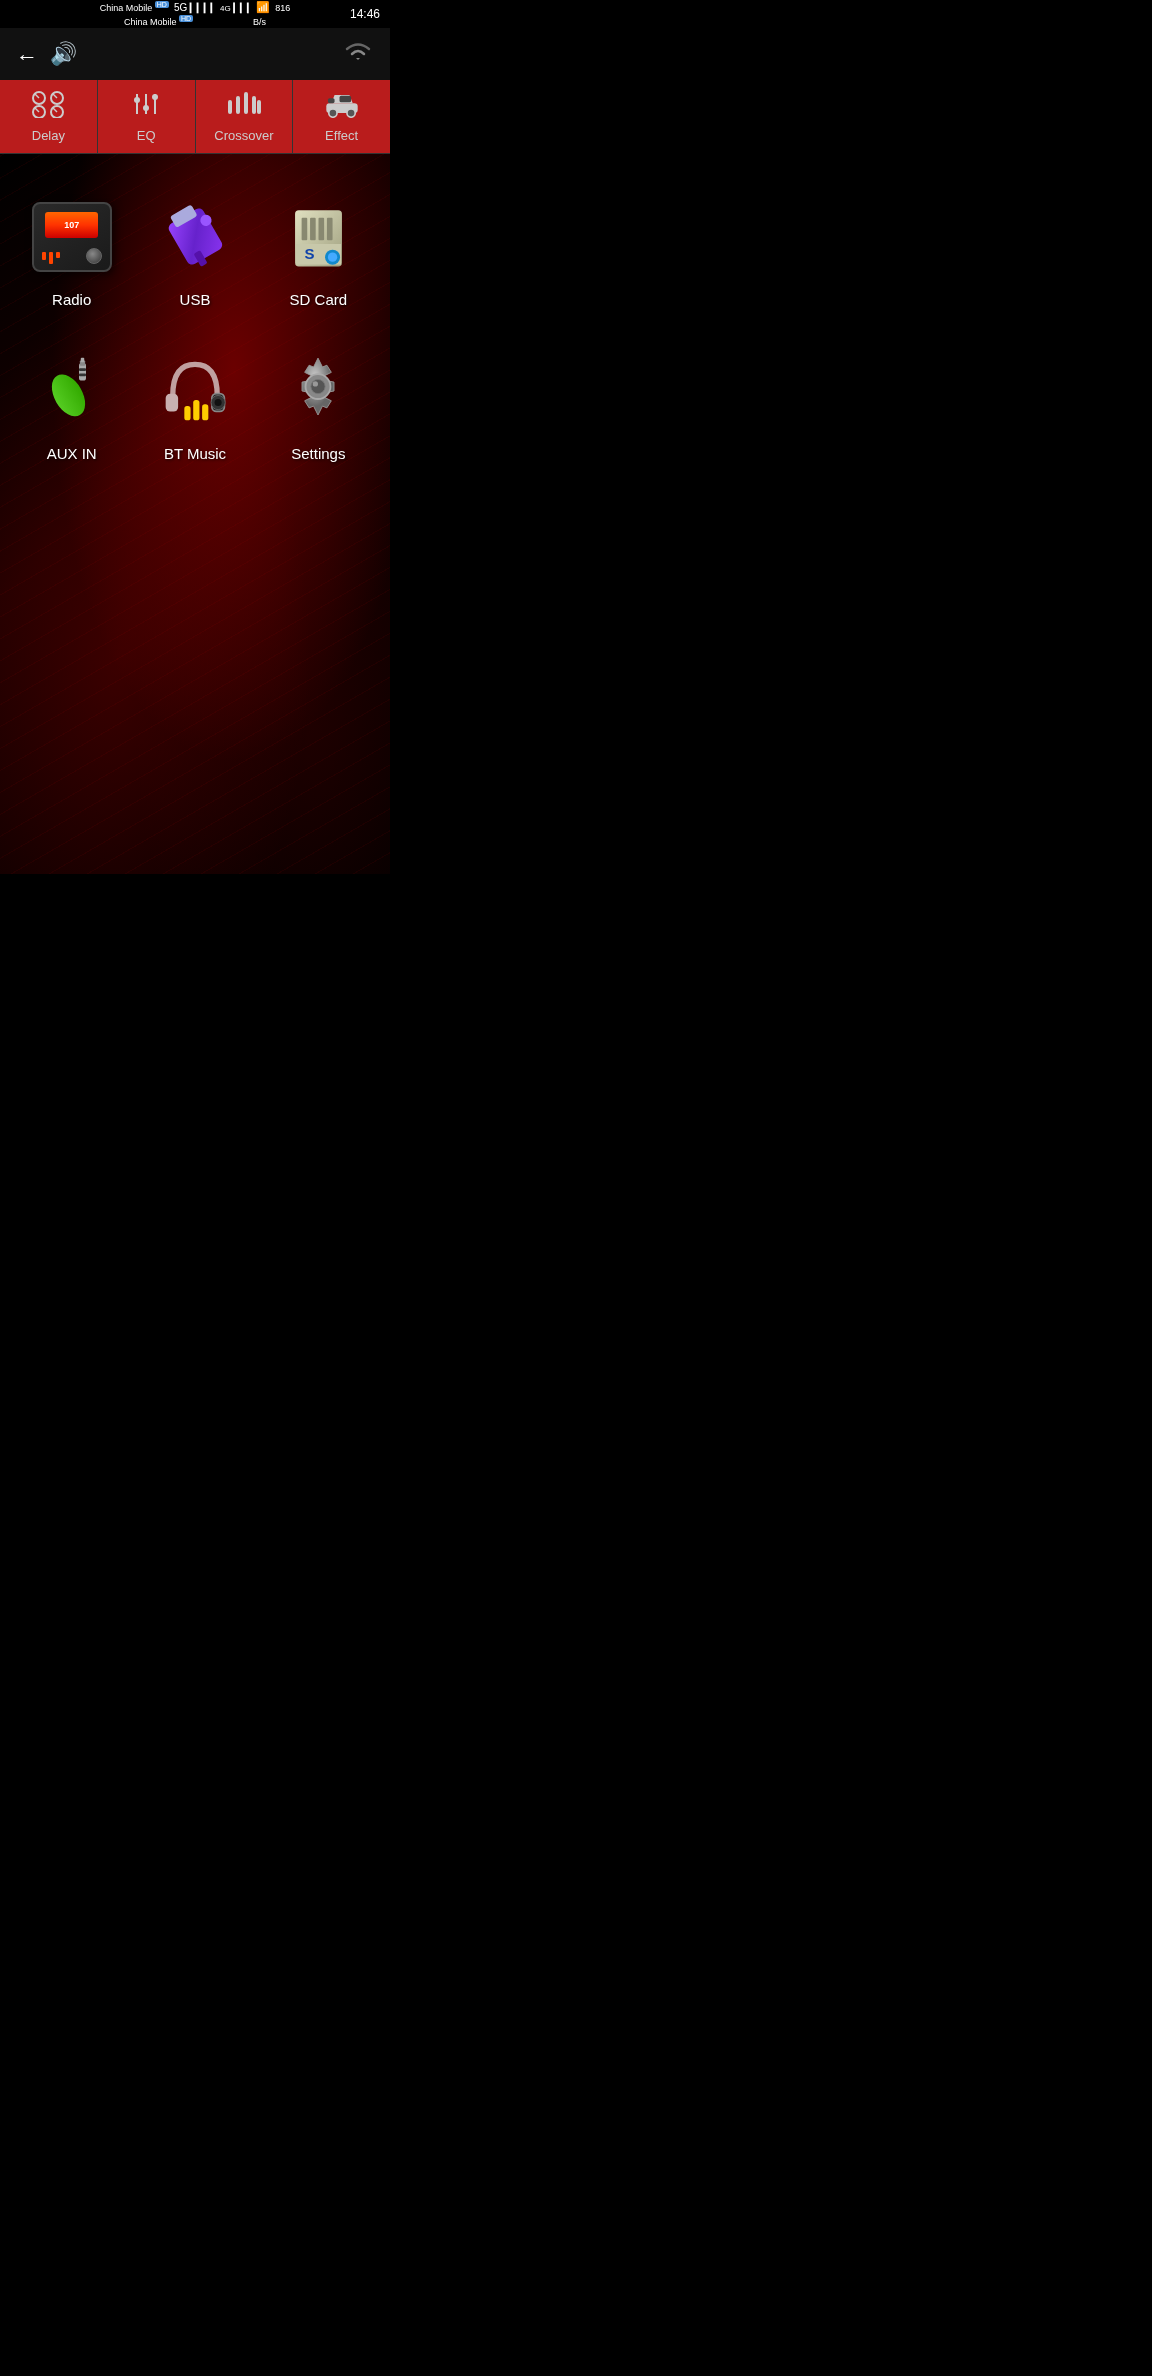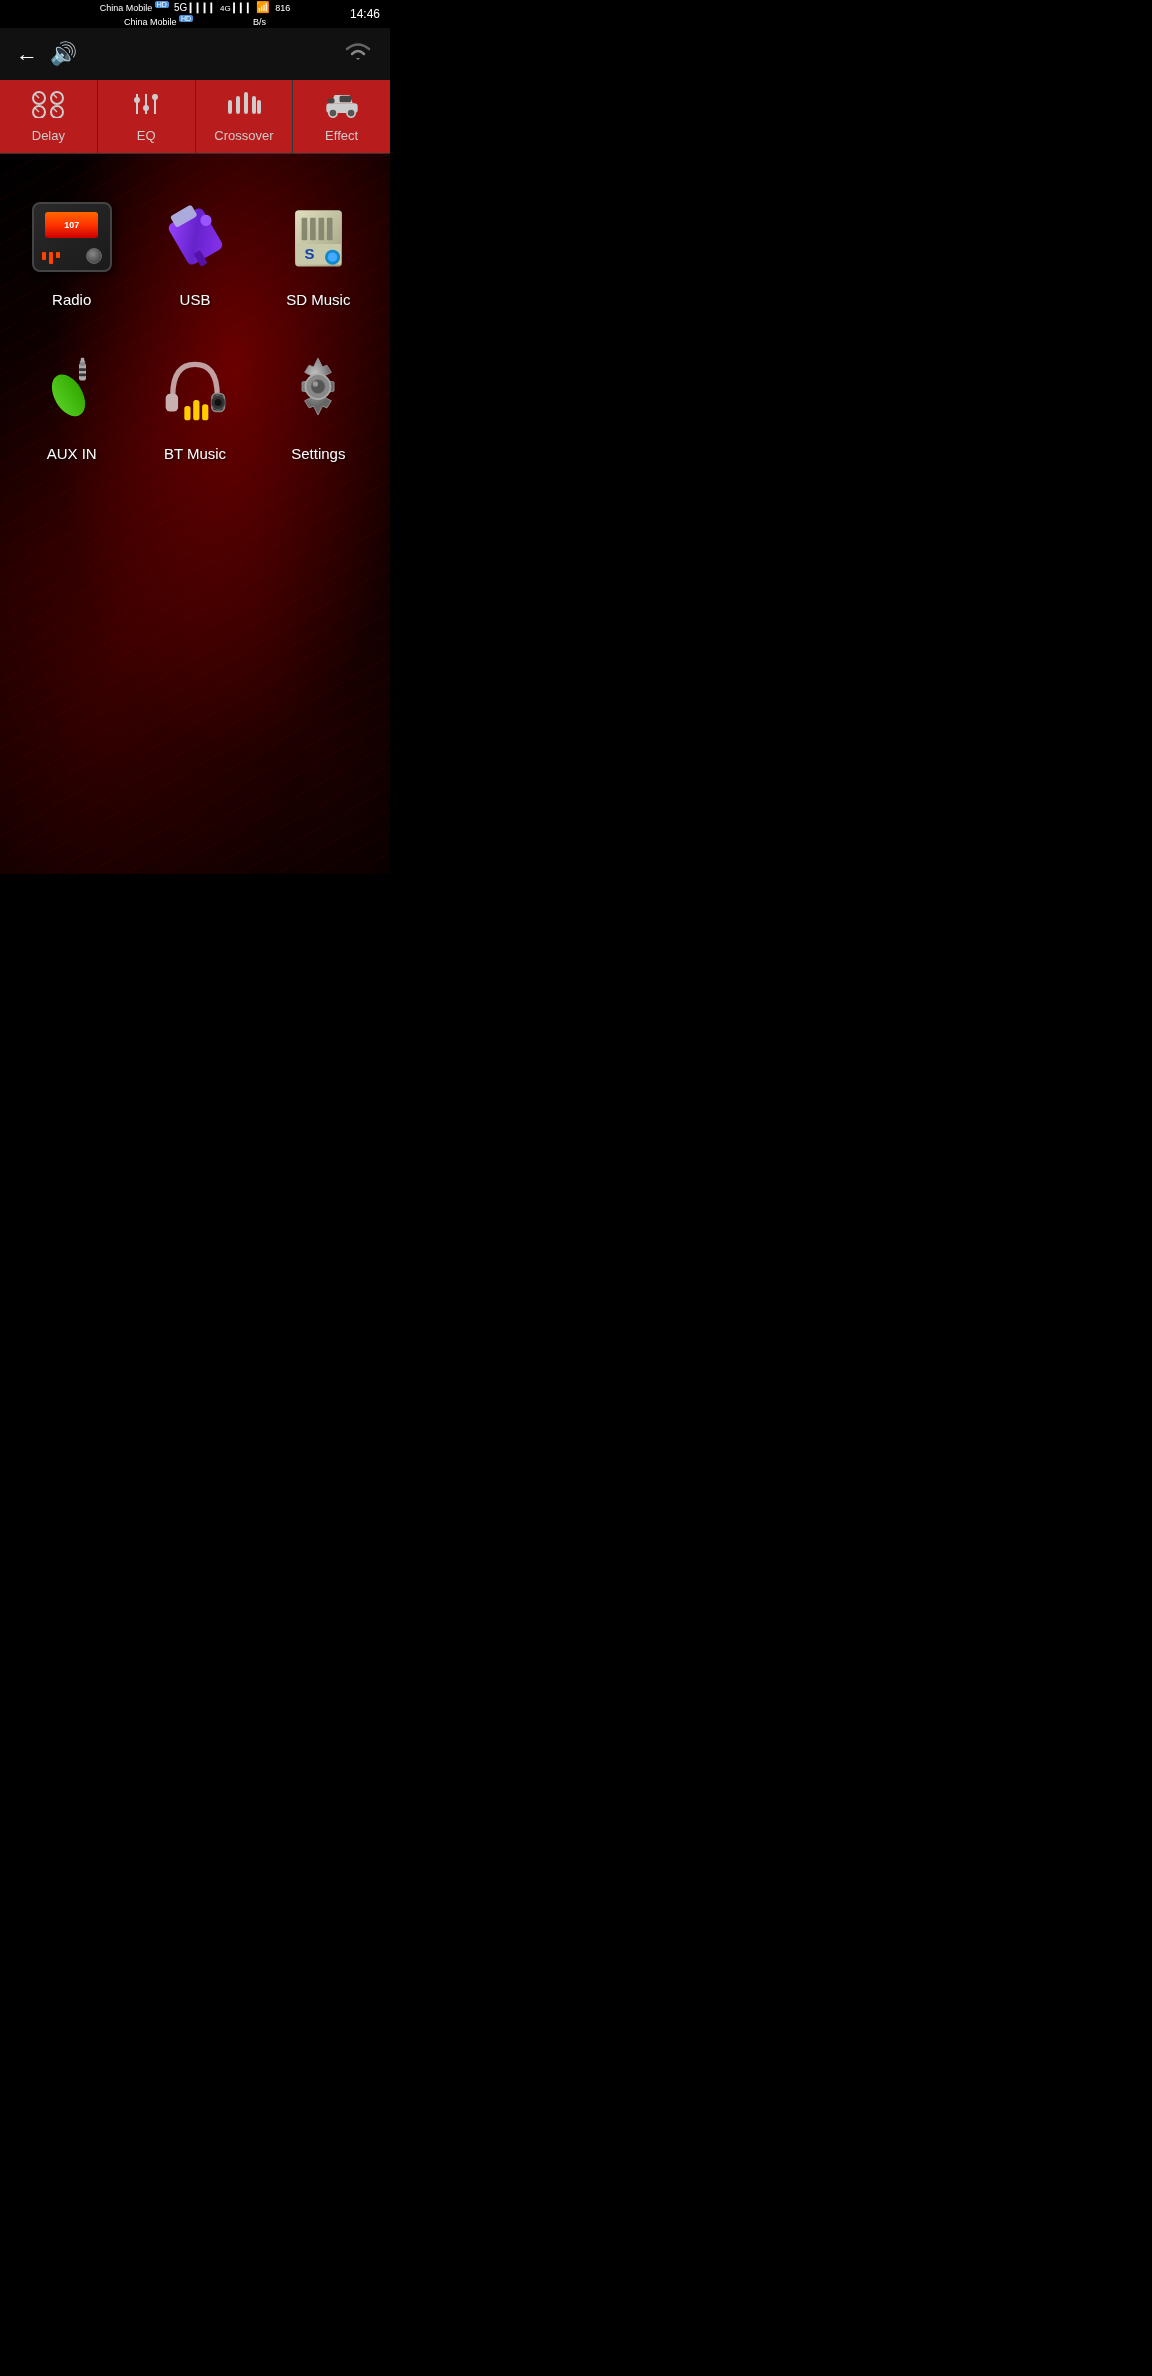--- a/index.html
+++ b/index.html
@@ -397,21 +397,21 @@
 
             <rect x="16" y="48" width="48" height="22" rx="0" fill="#c8c8aa"></rect>
 
             <text x="25" y="64" font-size="16" font-weight="bold" fill="#1144aa">S</text>
 
             <circle cx="55" cy="62" r="8" fill="#1188cc"></circle>
             <circle cx="55" cy="62" r="5" fill="#44aaff"></circle>
           </svg>
         </div>
       </div>
-      <span class="app-label">SD Music</span>
+      <span class="app-label">SD Card</span>
     </div>
 
     <div class="app-item">
       <div class="app-icon-wrapper">
         <div class="icon-auxin">
           <svg viewBox="0 0 60 80">
 
             <defs>
               <linearGradient id="auxGrad" x1="0%" y1="0%" x2="100%" y2="0%">
                 <stop offset="0%" style="stop-color:#55cc22"></stop>

